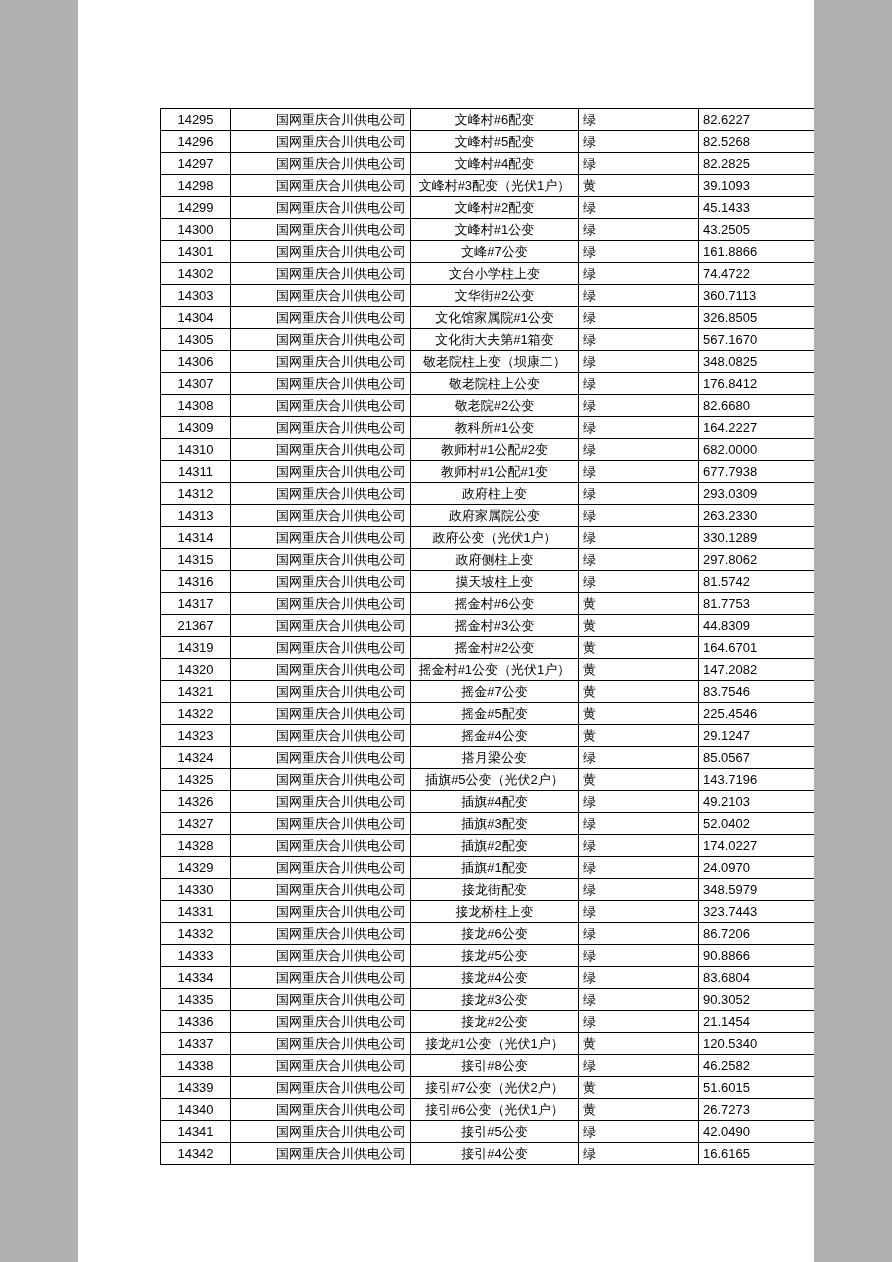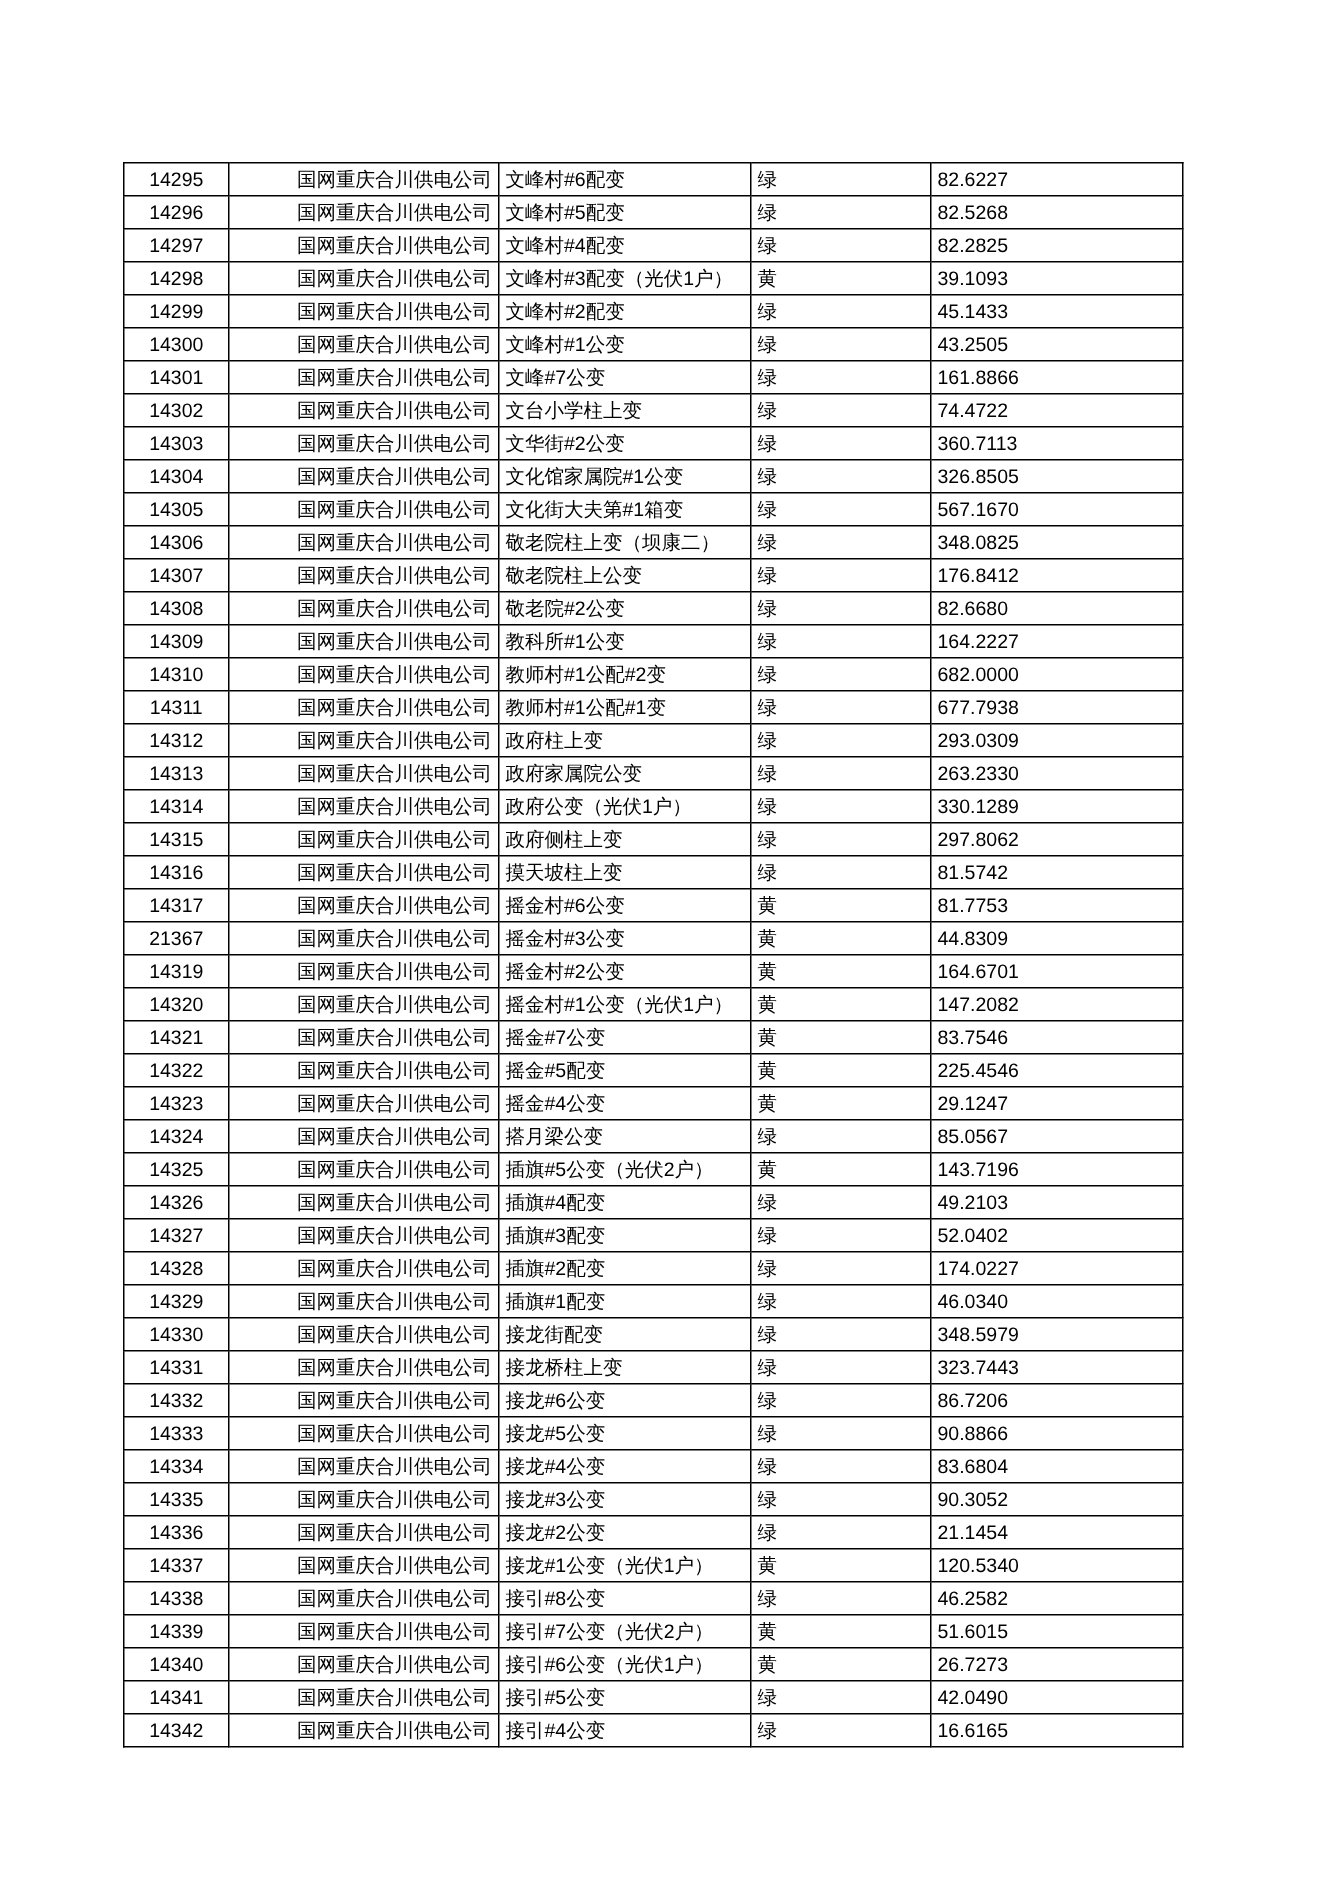--- a/index.html
+++ b/index.html
@@ -4,21 +4,21 @@
 <style>
   html, body {
     margin: 0;
     padding: 0;
     background: #b0b0b0;
   }
   body {
     font-family: "Liberation Sans", sans-serif;
   }
   .page {
-    width: 892px;
+    width: 736px;
     height: 1262px;
     background: #ffffff;
     margin: 0 auto;
     position: relative;
     box-sizing: border-box;
     overflow: hidden;
   }
   .sheet {
     position: absolute;
     left: 82px;
@@ -44,21 +44,21 @@
   td.c-id {
     width: 70px;
     text-align: center;
   }
   td.c-company {
     width: 180px;
     text-align: right;
   }
   td.c-device {
     width: 168px;
-    text-align: left;
+    text-align: center;
   }
   td.c-level {
     width: 120px;
     text-align: left;
   }
   td.c-value {
     width: 168px;
     text-align: left;
   }
 </style>
@@ -305,21 +305,21 @@
             <td class="c-company">国网重庆合川供电公司</td>
             <td class="c-device">插旗#2配变</td>
             <td class="c-level">绿</td>
             <td class="c-value">174.0227</td>
           </tr>
           <tr>
             <td class="c-id">14329</td>
             <td class="c-company">国网重庆合川供电公司</td>
             <td class="c-device">插旗#1配变</td>
             <td class="c-level">绿</td>
-            <td class="c-value">46.0340</td>
+            <td class="c-value">24.0970</td>
           </tr>
           <tr>
             <td class="c-id">14330</td>
             <td class="c-company">国网重庆合川供电公司</td>
             <td class="c-device">接龙街配变</td>
             <td class="c-level">绿</td>
             <td class="c-value">348.5979</td>
           </tr>
           <tr>
             <td class="c-id">14331</td>

